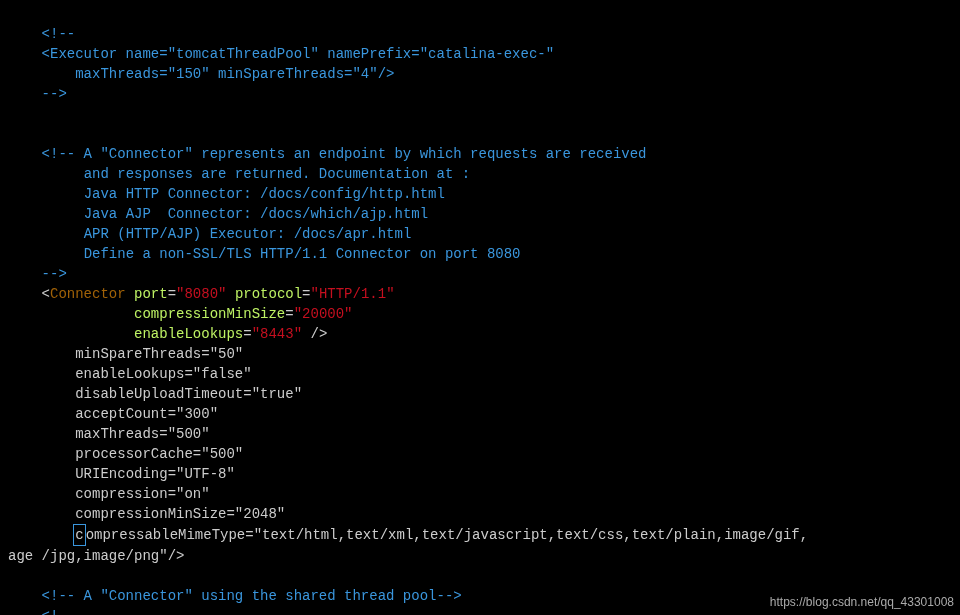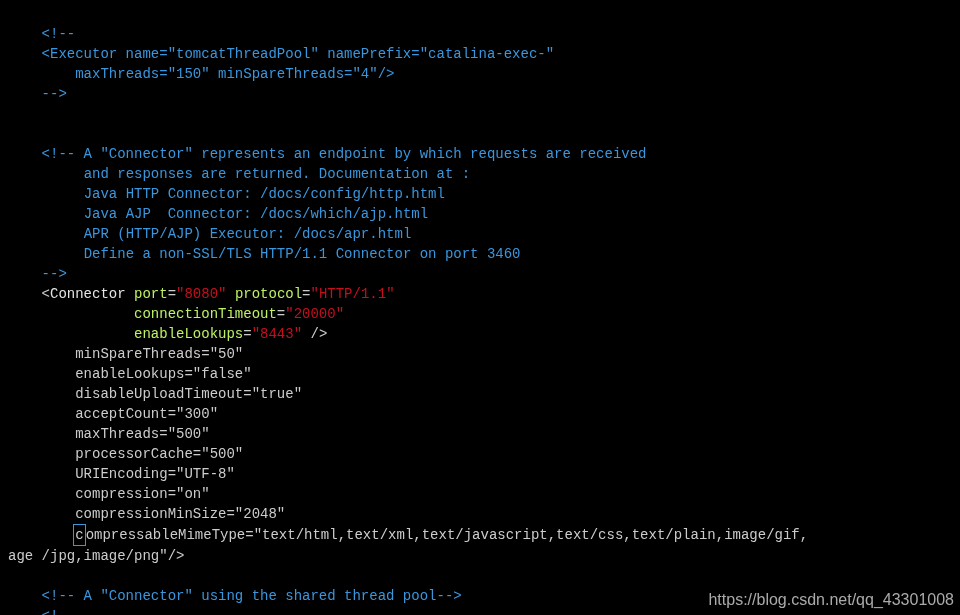--- a/index.html
+++ b/index.html
@@ -16,56 +16,56 @@
     padding: 4px 8px;
     line-height: 20px;
     white-space: pre;
     color: #cccccc;
   }
   .comment   { color: #3a96dd; } 
   .tag-brkt  { color: #cccccc; }
   .attr-name { color: #bef264; } 
   .attr-val  { color: #c50f1f; } 
   .plain     { color: #cccccc; }
-  .conn-tag  { color: #e5e5e5; }
+  .conn-tag  { color: #a16207; }
   .cursor {
     display: inline-block;
     border: 1px solid #3a96dd;
     padding: 0 1px;
     margin-left: -2px;
     color: #cccccc;
   }
   .watermark {
     position: absolute;
     bottom: 6px;
     right: 6px;
     color: #aaa;
-    font-size: 16px;
+    font-size: 12px;
     font-family: Arial, sans-serif;
   }
 </style>
 </head>
 <body>
 
 <div class="code-area">
 <span class="comment"><span>    </span><span>&lt;!--</span></span>
 <span class="comment"><span>    </span><span>&lt;Executor name="tomcatThreadPool" namePrefix="catalina-exec-"</span></span>
 <span class="comment"><span>        </span><span>maxThreads="150" minSpareThreads="4"/&gt;</span></span>
 <span class="comment"><span>    </span><span>--&gt;</span></span>
 <span></span>
 <span></span>
 <span class="comment"><span>    </span><span>&lt;!-- A "Connector" represents an endpoint by which requests are received</span></span>
 <span class="comment"><span>         </span><span>and responses are returned. Documentation at :</span></span>
 <span class="comment"><span>         </span><span>Java HTTP Connector: /docs/config/http.html</span></span>
 <span class="comment"><span>         </span><span>Java AJP  Connector: /docs/which/ajp.html</span></span>
 <span class="comment"><span>         </span><span>APR (HTTP/AJP) Executor: /docs/apr.html</span></span>
-<span class="comment"><span>         </span><span>Define a non-SSL/TLS HTTP/1.1 Connector on port 3460</span></span>
+<span class="comment"><span>         </span><span>Define a non-SSL/TLS HTTP/1.1 Connector on port 8080</span></span>
 <span class="comment"><span>    </span><span>--&gt;</span></span>
 <span><span>    </span><span class="tag-brkt">&lt;</span><span class="conn-tag">Connector</span> <span class="attr-name">port</span><span class="plain">=</span><span class="attr-val">"8080"</span> <span class="attr-name">protocol</span><span class="plain">=</span><span class="attr-val">"HTTP/1.1"</span></span>
-<span><span>               </span><span class="attr-name">connectionTimeout</span><span class="plain">=</span><span class="attr-val">"20000"</span></span>
+<span><span>               </span><span class="attr-name">compressionMinSize</span><span class="plain">=</span><span class="attr-val">"20000"</span></span>
 <span><span>               </span><span class="attr-name">enableLookups</span><span class="plain">=</span><span class="attr-val">"8443"</span><span class="plain"> /&gt;</span></span>
 <span class="plain"><span>        </span><span>minSpareThreads="50"</span></span>
 <span class="plain"><span>        </span><span>enableLookups="false"</span></span>
 <span class="plain"><span>        </span><span>disableUploadTimeout="true"</span></span>
 <span class="plain"><span>        </span><span>acceptCount="300"</span></span>
 <span class="plain"><span>        </span><span>maxThreads="500"</span></span>
 <span class="plain"><span>        </span><span>processorCache="500"</span></span>
 <span class="plain"><span>        </span><span>URIEncoding="UTF-8"</span></span>
 <span class="plain"><span>        </span><span>compression="on"</span></span>
 <span class="plain"><span>        </span><span>compressionMinSize="2048"</span></span>

